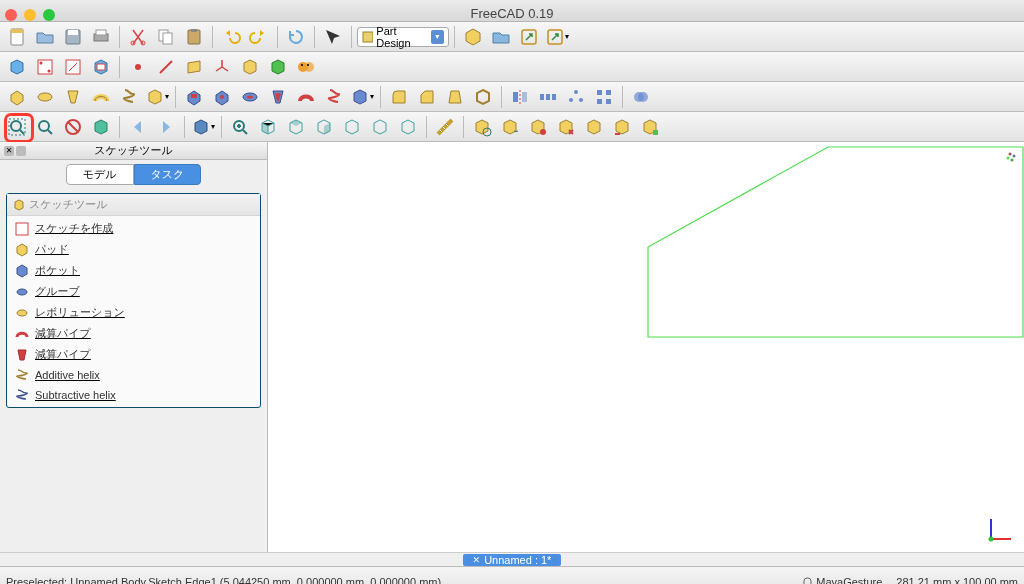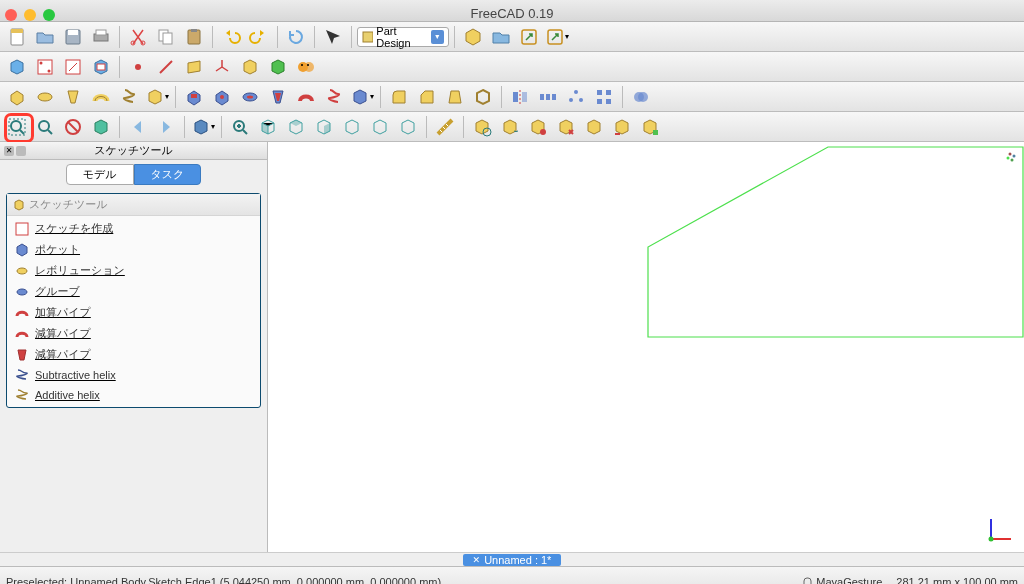--- a/index.html
+++ b/index.html
@@ -523,80 +523,80 @@
             <span class="ti-ico">
               <svg width="14" height="14">
                 <rect x="1" y="1" width="12" height="12" fill="#fff" stroke="#d04040"></rect>
               </svg>
             </span>
             <span>スケッチを作成</span>
           </div>
           <div class="task-item">
             <span class="ti-ico">
               <svg width="14" height="14">
+                <path d="M7 1l5 3v6l-5 3-5-3V4z" fill="#f0d060" stroke="#a08030"></path>
+              </svg>
+            </span>
+            <span>パッド</span>
+          </div>
+          <div class="task-item">
+            <span class="ti-ico">
+              <svg width="14" height="14">
                 <path d="M7 1l5 3v6l-5 3-5-3V4z" fill="#6a8ad0" stroke="#3a5090"></path>
               </svg>
             </span>
             <span>ポケット</span>
           </div>
           <div class="task-item">
             <span class="ti-ico">
               <svg width="14" height="14">
+                <ellipse cx="7" cy="7" rx="5" ry="3" fill="#6a8ad0" stroke="#3a5090"></ellipse>
+              </svg>
+            </span>
+            <span>グルーブ</span>
+          </div>
+          <div class="task-item">
+            <span class="ti-ico">
+              <svg width="14" height="14">
                 <ellipse cx="7" cy="7" rx="5" ry="3" fill="#f0d060" stroke="#a08030"></ellipse>
               </svg>
             </span>
             <span>レボリューション</span>
           </div>
           <div class="task-item">
             <span class="ti-ico">
               <svg width="14" height="14">
-                <ellipse cx="7" cy="7" rx="5" ry="3" fill="#6a8ad0" stroke="#3a5090"></ellipse>
-              </svg>
-            </span>
-            <span>グルーブ</span>
-          </div>
-          <div class="task-item">
-            <span class="ti-ico">
-              <svg width="14" height="14">
                 <path d="M2 10c0-5 10-5 10 0" fill="none" stroke="#d04040" stroke-width="3"></path>
               </svg>
             </span>
-            <span>加算パイプ</span>
-          </div>
-          <div class="task-item">
-            <span class="ti-ico">
-              <svg width="14" height="14">
-                <path d="M2 10c0-5 10-5 10 0" fill="none" stroke="#d04040" stroke-width="3"></path>
-              </svg>
-            </span>
             <span>減算パイプ</span>
           </div>
           <div class="task-item">
             <span class="ti-ico">
               <svg width="14" height="14">
                 <path d="M3 2h8l-2 10H5z" fill="#d04040" stroke="#a03030"></path>
               </svg>
             </span>
             <span>減算パイプ</span>
           </div>
           <div class="task-item">
             <span class="ti-ico">
               <svg width="14" height="14">
+                <path d="M3 2c4 0 4 3 8 3s-4 3-8 3 4 3 8 3" fill="none" stroke="#a08030" stroke-width="1.5"></path>
+              </svg>
+            </span>
+            <span>Additive helix</span>
+          </div>
+          <div class="task-item">
+            <span class="ti-ico">
+              <svg width="14" height="14">
                 <path d="M3 2c4 0 4 3 8 3s-4 3-8 3 4 3 8 3" fill="none" stroke="#3a5090" stroke-width="1.5"></path>
               </svg>
             </span>
             <span>Subtractive helix</span>
-          </div>
-          <div class="task-item">
-            <span class="ti-ico">
-              <svg width="14" height="14">
-                <path d="M3 2c4 0 4 3 8 3s-4 3-8 3 4 3 8 3" fill="none" stroke="#a08030" stroke-width="1.5"></path>
-              </svg>
-            </span>
-            <span>Additive helix</span>
           </div>
         </div>
     </div>
   </div>
 
   <div class="viewport">
 
     <svg width="100%" height="100%" style="position:absolute;inset:0;">
       <path d="M 380 195 L 380 105 L 560 5 L 755 5 L 755 195 Z" fill="none" stroke="#4de04d" stroke-width="1.2"></path>
       <circle cx="740" cy="16" r="1.5" fill="#4de04d"></circle>

